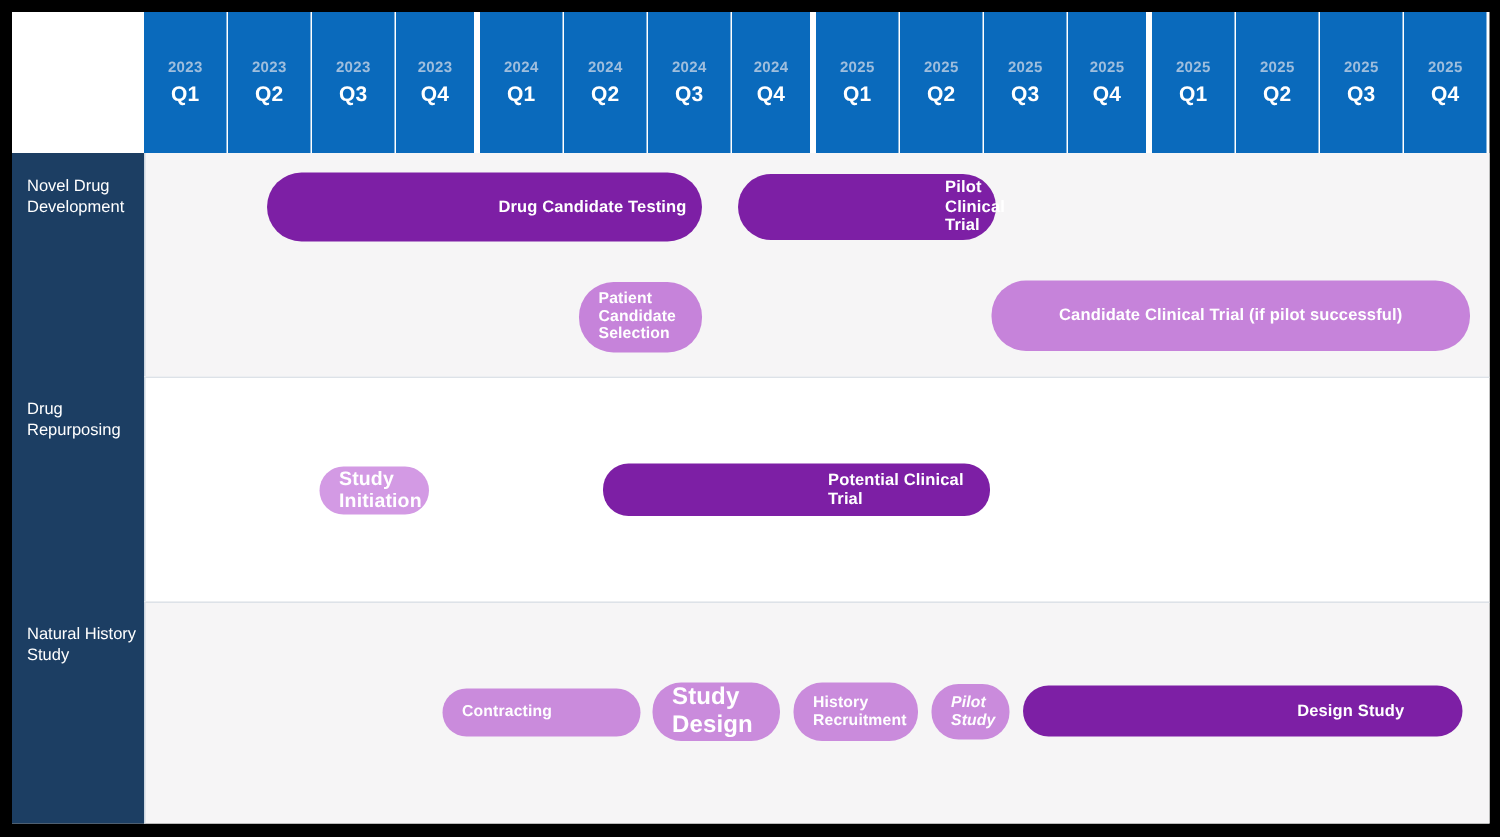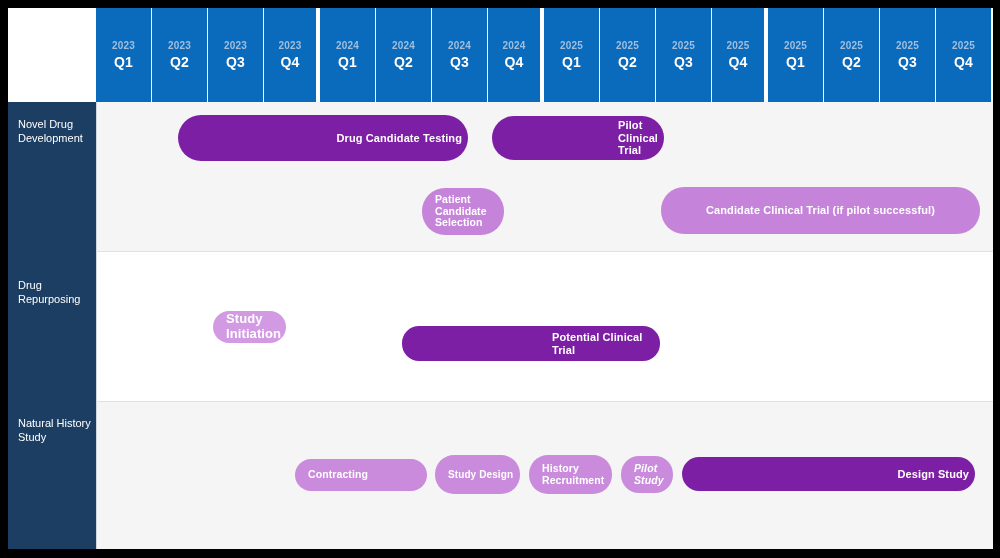--- a/index.html
+++ b/index.html
@@ -24,21 +24,21 @@
   }
   .rowband{position:absolute;left:96px;width:897px;box-sizing:border-box;border-left:1px solid #cdd6df;}
   .rowband.divided{border-top:1px solid #dde2e8;}
   .bar{
     position:absolute;display:flex;align-items:center;
     color:#ffffff;font-weight:bold;line-height:1.14;box-sizing:border-box;
     letter-spacing:.1px;
   }
   .bar.align-center{justify-content:center;text-align:center;padding:0 8px;}
   .bar.align-left-pad{justify-content:flex-start;text-align:left;padding-left:13px;padding-right:4px;}
-  .bar.align-left-pct{justify-content:flex-end;text-align:left;padding-left:15%;padding-right:6px;}
+  .bar.align-left-pct{justify-content:center;text-align:left;padding-left:15%;padding-right:6px;}
 </style>
 </head>
 <body>
 
 <div class="content-bg"></div>
 <div class="corner"></div>
 <div id="bands">
     <div class="rowband" style="top: 102px; height: 149px; background: rgb(246, 245, 246); border-top-color: rgb(221, 226, 232);"></div>
     <div class="rowband divided" style="top: 251px; height: 150px; background: rgb(255, 255, 255); border-top-color: rgb(221, 226, 232);"></div>
     <div class="rowband divided" style="top: 401px; height: 148px; background: rgb(246, 245, 246); border-top-color: rgb(221, 226, 232);"></div>
@@ -110,44 +110,44 @@
     </div>
   </div>
 <div class="sidebar" id="sidebar" style="background: rgb(28, 62, 99);"></div>
 <div id="bars">
     <div class="bar align-left-pct" style="left: 178px; top: 115px; width: 290px; height: 46px; border-radius: 23px; font-size: 11px; background: rgb(125, 31, 165); color: rgb(255, 255, 255);">
       <span>Drug Candidate Testing</span>
     </div>
     <div class="bar align-left-pct" style="left: 492px; top: 116px; width: 172px; height: 44px; border-radius: 22px; font-size: 11px; background: rgb(125, 31, 165); color: rgb(255, 255, 255);">
       <span>Pilot Clinical Trial</span>
     </div>
-    <div class="bar align-left-pad" style="left: 422px; top: 188px; width: 82px; height: 47px; border-radius: 23px; font-size: 10.5px; background: rgb(198, 131, 218); color: rgb(255, 255, 255);">
+    <div class="bar align-left-pad" style="left: 386px; top: 188px; width: 82px; height: 47px; border-radius: 23px; font-size: 10.5px; background: rgb(198, 131, 218); color: rgb(255, 255, 255);">
       <span>Patient Candidate Selection</span>
     </div>
     <div class="bar align-center" style="left: 661px; top: 187px; width: 319px; height: 47px; border-radius: 23px; font-size: 11px; background: rgb(198, 131, 218); color: rgb(255, 255, 255);">
       <span>Candidate Clinical Trial (if pilot successful)</span>
     </div>
     <div class="bar align-left-pad" style="left: 213px; top: 311px; width: 73px; height: 32px; border-radius: 16px; font-size: 13px; background: rgb(211, 154, 228); color: rgb(255, 255, 255);">
       <span>Study Initiation</span>
     </div>
-    <div class="bar align-left-pct" style="left: 402px; top: 326px; width: 258px; height: 35px; border-radius: 17px; font-size: 11px; background: rgb(125, 31, 165); color: rgb(255, 255, 255);">
+    <div class="bar align-left-pct" style="left: 402px; top: 309px; width: 258px; height: 35px; border-radius: 17px; font-size: 11px; background: rgb(125, 31, 165); color: rgb(255, 255, 255);">
       <span>Potential Clinical Trial</span>
     </div>
     <div class="bar align-left-pad" style="left: 295px; top: 459px; width: 132px; height: 32px; border-radius: 16px; font-size: 10.5px; background: rgb(202, 139, 220); color: rgb(255, 255, 255);">
       <span>Contracting</span>
     </div>
-    <div class="bar align-left-pad" style="left: 435px; top: 455px; width: 85px; height: 39px; border-radius: 19px; font-size: 10px; background: rgb(202, 139, 220); color: rgb(255, 255, 255);">
+    <div class="bar align-left-pad" style="left: 435px; top: 455px; width: 85px; height: 39px; border-radius: 19px; font-size: 16px; background: rgb(202, 139, 220); color: rgb(255, 255, 255);">
       <span>Study Design</span>
     </div>
     <div class="bar align-left-pad" style="left: 529px; top: 455px; width: 83px; height: 39px; border-radius: 19px; font-size: 10.5px; background: rgb(202, 139, 220); color: rgb(255, 255, 255);">
       <span>History Recruitment</span>
     </div>
     <div class="bar align-left-pad" style="left: 621px; top: 456px; width: 52px; height: 37px; border-radius: 18px; font-size: 10.5px; background: rgb(202, 139, 220); color: rgb(255, 255, 255); font-style: italic;">
       <span>Pilot Study</span>
     </div>
     <div class="bar align-left-pct" style="left: 682px; top: 457px; width: 293px; height: 34px; border-radius: 17px; font-size: 11px; background: rgb(125, 31, 165); color: rgb(255, 255, 255);">
       <span>Design Study</span>
     </div>
   </div>
 
 <div class="rowlabel" style="top: 118px; left: 18px; position: absolute;">Novel Drug Development</div>
-<div class="rowlabel" style="top: 267px; left: 18px; position: absolute; margin-top: 12px;">Drug Repurposing</div>
+<div class="rowlabel" style="top: 267px; left: 18px; position: absolute;">Drug Repurposing</div>
 <div class="rowlabel" style="top: 417px; left: 18px; position: absolute;">Natural History Study</div>
 
 </body></html>

